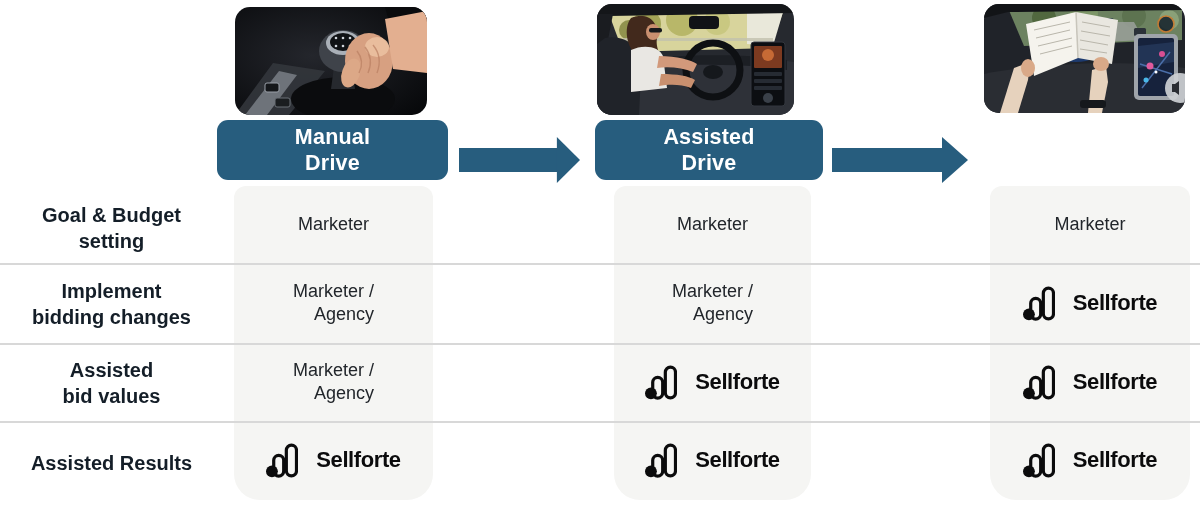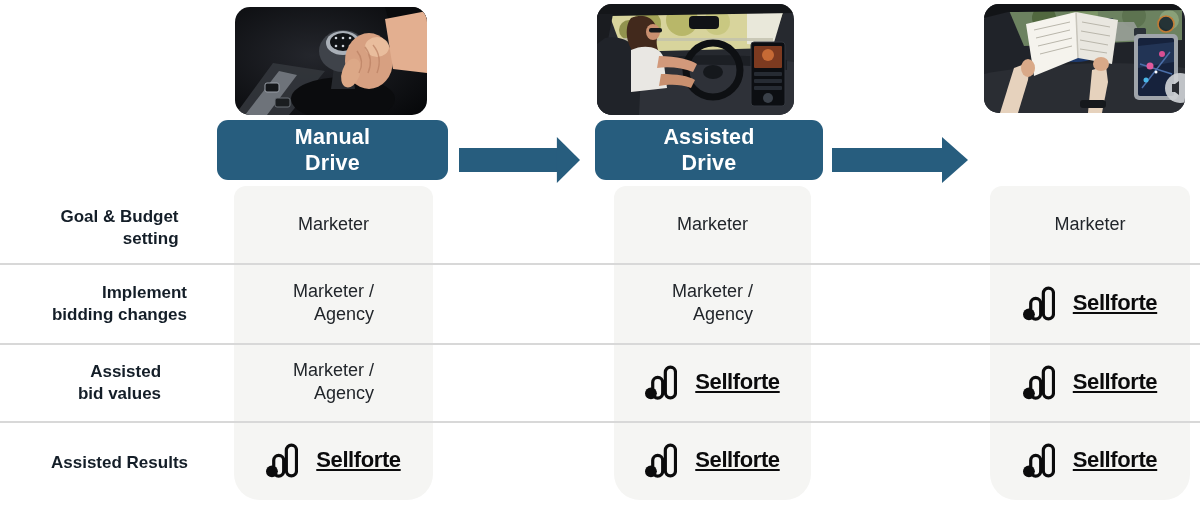--- a/index.html
+++ b/index.html
@@ -8,31 +8,31 @@
     font-family:"Liberation Sans","DejaVu Sans",sans-serif;
   }
   .divider{position:absolute;left:0;width:1200px;height:2px;background:var(--divider,#d8d8d8);z-index:3;}
   .panel{position:absolute;top:186px;height:314px;background:var(--cell-bg,#f5f5f3);
     border-radius:12px 12px 26px 26px;z-index:2;}
   .colcells{position:absolute;top:186px;height:314px;display:flex;flex-direction:column;z-index:4;}
   .cell{display:flex;align-items:center;justify-content:center;text-align:right;
     color:var(--cell-ink,#22262b);font-size:18px;line-height:1.3;}
   .cell .txt{white-space:pre-line;}
   .r1{height:77px;}.r2{height:80px;}.r3{height:78px;}.r4{height:79px;}
-  .rowlabel{position:absolute;left:12px;width:215px;display:flex;align-items:center;justify-content:center;
-    text-align:right;z-index:4;color:var(--label-ink,#141e28);font-weight:800;font-size:17px;line-height:1.3;}
+  .rowlabel{position:absolute;left:4px;width:215px;display:flex;align-items:center;justify-content:center;
+    text-align:center;z-index:4;color:var(--label-ink,#141e28);font-weight:800;font-size:20px;line-height:1.3;}
   .rowlabel span{white-space:pre-line;}
   .header{position:absolute;top:120px;height:60px;background:var(--accent,#275d7e);border-radius:11px;
     display:flex;align-items:center;justify-content:center;text-align:center;z-index:5;
     color:var(--header-ink,#ffffff);font-weight:700;font-size:21.5px;line-height:1.22;letter-spacing:.2px;}
   .header span{white-space:pre-line;}
   .arrow{position:absolute;top:137px;z-index:2;color:var(--accent,#275d7e);}
   .photo{position:absolute;border-radius:15px;overflow:hidden;z-index:2;}
   .photo svg{display:block;}
-  .sf-lockup{display:flex;align-items:center;gap:18px;color:var(--logo-ink,#0b0b0c);text-decoration:underline;}
+  .sf-lockup{display:flex;align-items:center;gap:18px;color:var(--logo-ink,#0b0b0c);}
   .sf-word{font-weight:700;font-size:22px;letter-spacing:-.4px;color:var(--logo-ink,#0b0b0c);}
 </style>
 </head>
 <body>
 
 <div class="stage">
 
   <div class="divider" style="top:263px"></div>
   <div class="divider" style="top:343px"></div>
   <div class="divider" style="top:421px"></div>

